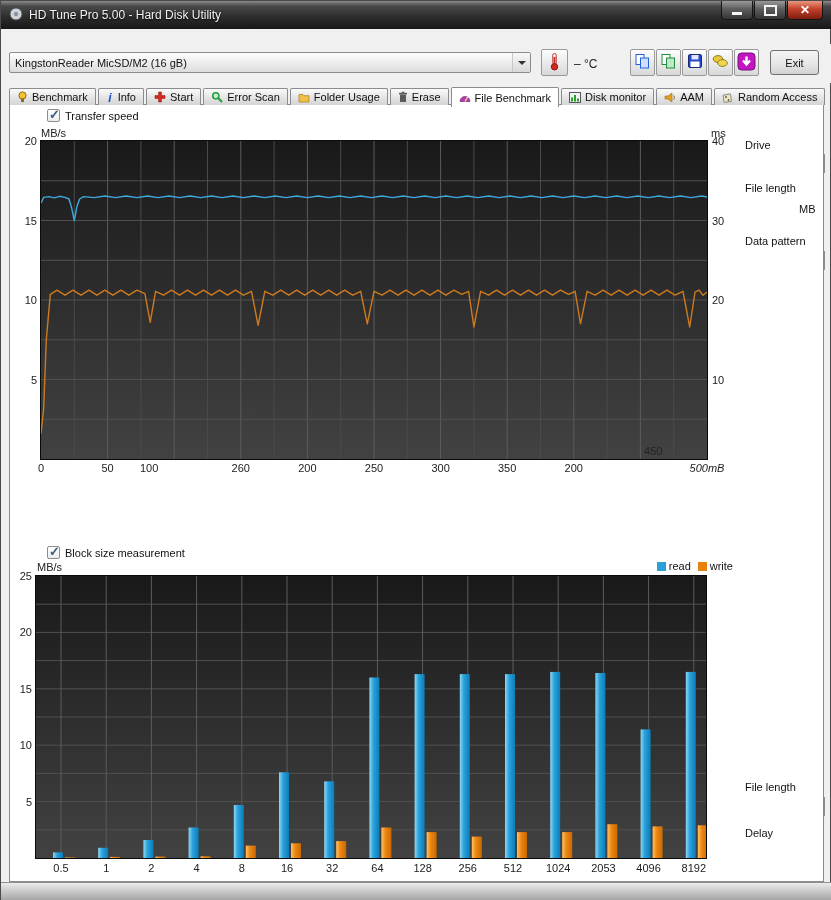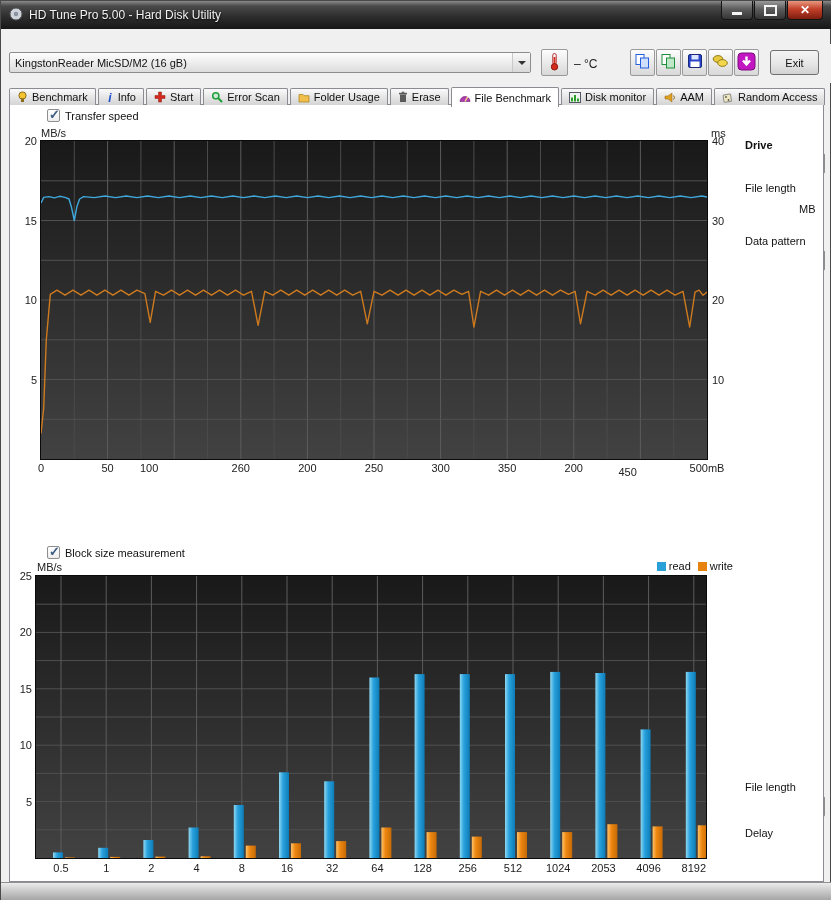--- a/index.html
+++ b/index.html
@@ -422,21 +422,21 @@
         <rect x="559.4" y="97.0" width="10" height="185.0" fill="url(#gr)"></rect>
         <rect x="571.4" y="248.2" width="10" height="33.8" fill="url(#gw)"></rect>
         <rect x="604.6" y="153.4" width="10" height="128.6" fill="url(#gr)"></rect>
         <rect x="616.6" y="250.4" width="10" height="31.6" fill="url(#gw)"></rect>
         <rect x="649.8" y="95.9" width="10" height="186.1" fill="url(#gr)"></rect>
         <rect x="661.8" y="249.3" width="10" height="32.7" fill="url(#gw)"></rect>
       </svg>
   </div>
 
   <button class="abs btn start" style="left:742px;top:112px;width:80px;height:21px;">Start</button>
-  <span class="abs sidelabel" style="left:744px;top:138px;font-weight:bold;">Drive</span>
+  <span class="abs sidelabel" style="left:744px;top:138px;">Drive</span>
   <div class="abs combo" style="left:742px;top:152px;width:82px;height:21px;">
     <span class="combo-text">K:</span>
     <span class="combo-arrow"></span>
   </div>
   <span class="abs sidelabel" style="left:744px;top:181px;">File length</span>
   <div class="abs" style="left:742px;top:198px;display:flex;height:20px;">
     <span class="spinfield" style="width:37px;height:20px;">500</span>
     <span class="updown" style="width:15px;height:20px;">
       <span class="udbtn up"></span>
       <span class="udbtn down"></span>
@@ -466,22 +466,22 @@
   <div class="abs" id="ticks" style="left:0;top:0;width:831px;height:900px;pointer-events:none;">
       <div class="ticklabel" style="left: 18px; top: 461px; width: 44px; text-align: center;">0</div>
       <div class="ticklabel" style="left: 84.6px; top: 461px; width: 44px; text-align: center;">50</div>
       <div class="ticklabel" style="left: 139px; top: 461px; width: 44px; text-align: left;">100</div>
       <div class="ticklabel" style="left: 217.8px; top: 461px; width: 44px; text-align: center;">260</div>
       <div class="ticklabel" style="left: 284.4px; top: 461px; width: 44px; text-align: center;">200</div>
       <div class="ticklabel" style="left: 351px; top: 461px; width: 44px; text-align: center;">250</div>
       <div class="ticklabel" style="left: 417.6px; top: 461px; width: 44px; text-align: center;">300</div>
       <div class="ticklabel" style="left: 484.2px; top: 461px; width: 44px; text-align: center;">350</div>
       <div class="ticklabel" style="left: 550.8px; top: 461px; width: 44px; text-align: center;">200</div>
-      <div class="ticklabel" style="left: 617.4px; top: 465px; width: 44px; text-align: left;">450</div>
-      <div class="ticklabel" style="left: 684px; top: 461px; width: 44px; text-align: center;">500mB</div>
+      <div class="ticklabel" style="left: 617.4px; top: 444px; width: 44px; text-align: right;">450</div>
+      <div class="ticklabel" style="left: 684px; top: 461px; width: 44px; text-align: center; font-style: italic;">500mB</div>
       <div class="ticklabel" style="left: 4px; top: 134px; width: 32px; text-align: right;">20</div>
       <div class="ticklabel" style="left: 4px; top: 213.5px; width: 32px; text-align: right;">15</div>
       <div class="ticklabel" style="left: 4px; top: 293px; width: 32px; text-align: right;">10</div>
       <div class="ticklabel" style="left: 4px; top: 372.5px; width: 32px; text-align: right;">5</div>
       <div class="ticklabel" style="left: 711px; top: 134px; width: 28px; text-align: left;">40</div>
       <div class="ticklabel" style="left: 711px; top: 213.5px; width: 28px; text-align: left;">30</div>
       <div class="ticklabel" style="left: 711px; top: 293px; width: 28px; text-align: left;">20</div>
       <div class="ticklabel" style="left: 711px; top: 372.5px; width: 28px; text-align: left;">10</div>
       <div class="ticklabel" style="left: 2px; top: 569px; width: 29px; text-align: right;">25</div>
       <div class="ticklabel" style="left: 2px; top: 625.4px; width: 29px; text-align: right;">20</div>

